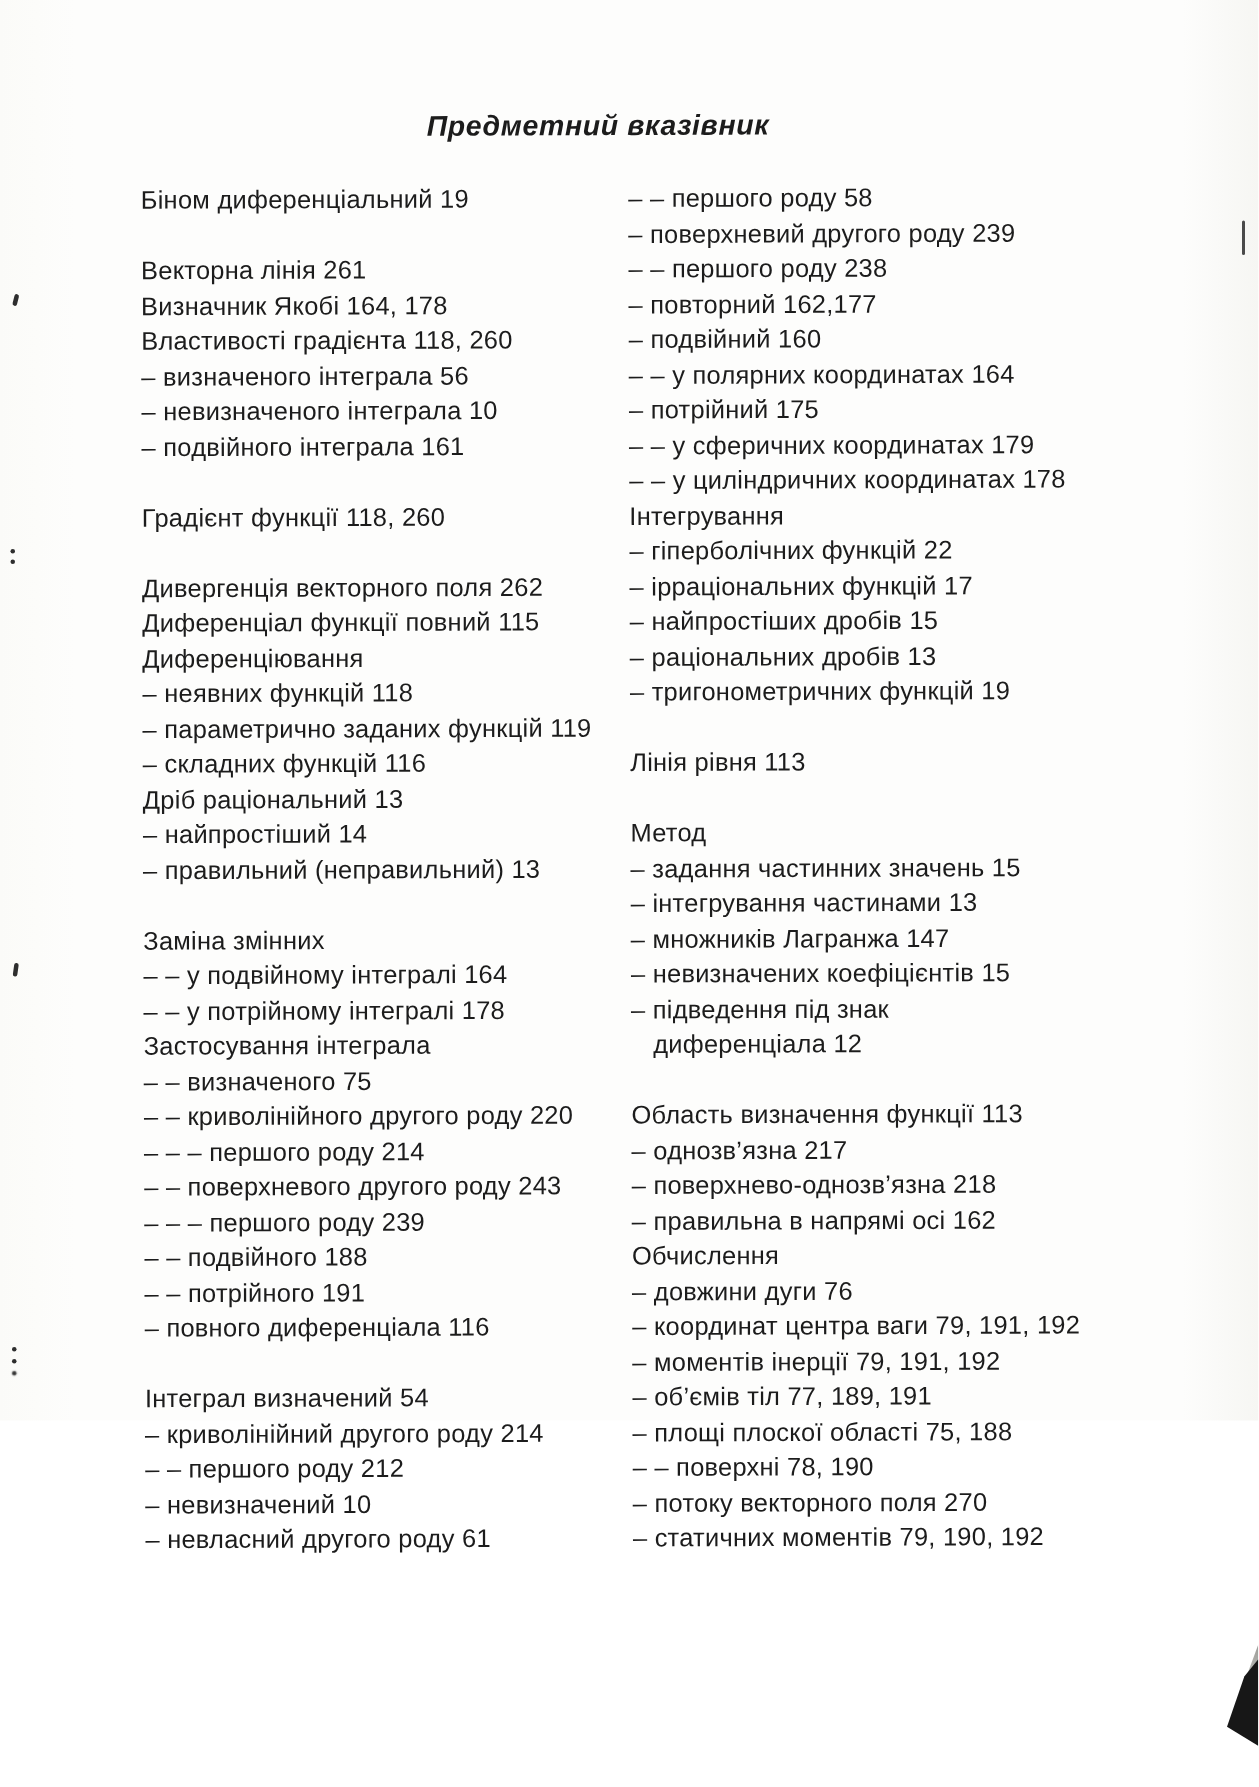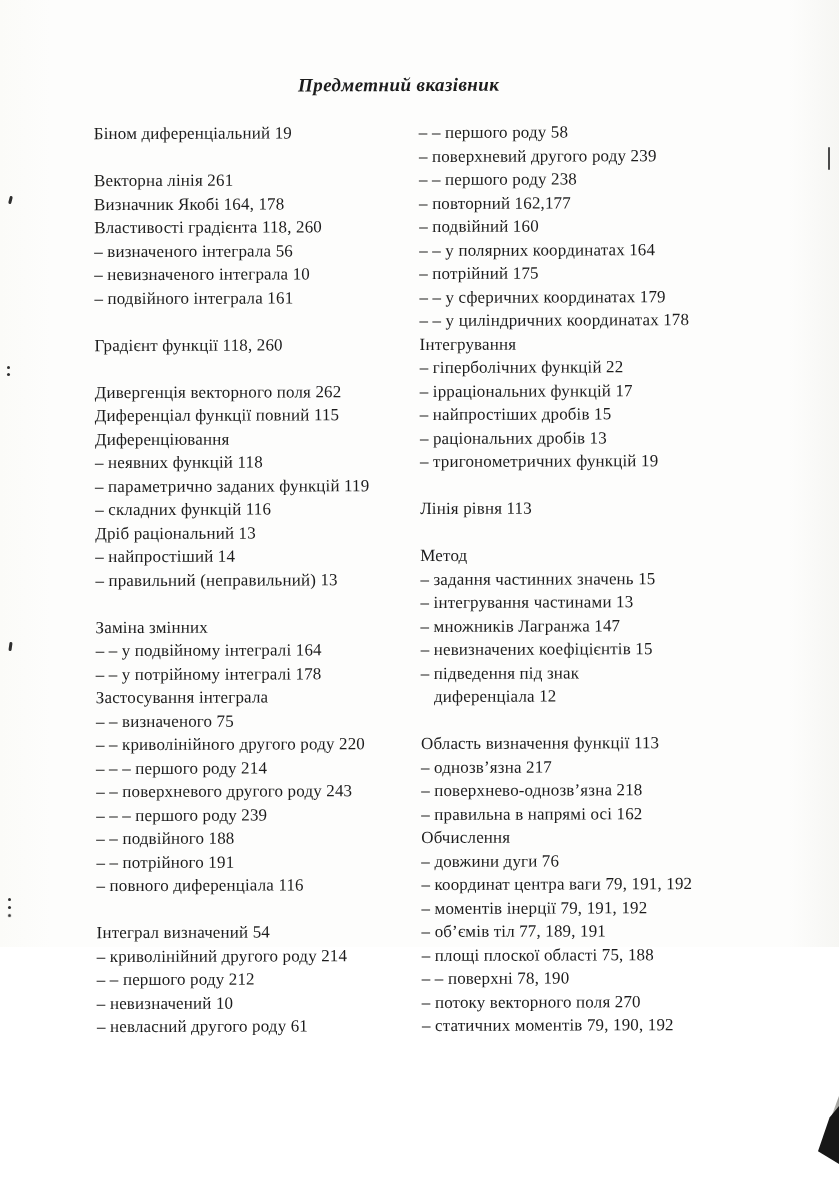--- a/index.html
+++ b/index.html
@@ -8,21 +8,21 @@
     width: 839px;
     height: 1191px;
     overflow: hidden;
     background: #ffffff;
   }
   .page {
     position: relative;
     width: 839px;
     height: 947px;
     background: linear-gradient(90deg, #fbfbf8 0%, #fdfdfc 6%, #fdfdfc 94%, #f6f6f3 100%);
-    font-family: Liberation Serif, serif;
+    font-family: Liberation Sans, sans-serif;
     color: #1c1c1c;
   }
   .content {
     position: absolute;
     left: 0; top: 0; right: 0; bottom: 0;
     transform: rotate(-0.2deg);
   }
   .title {
     position: absolute;
     top: 74px;

